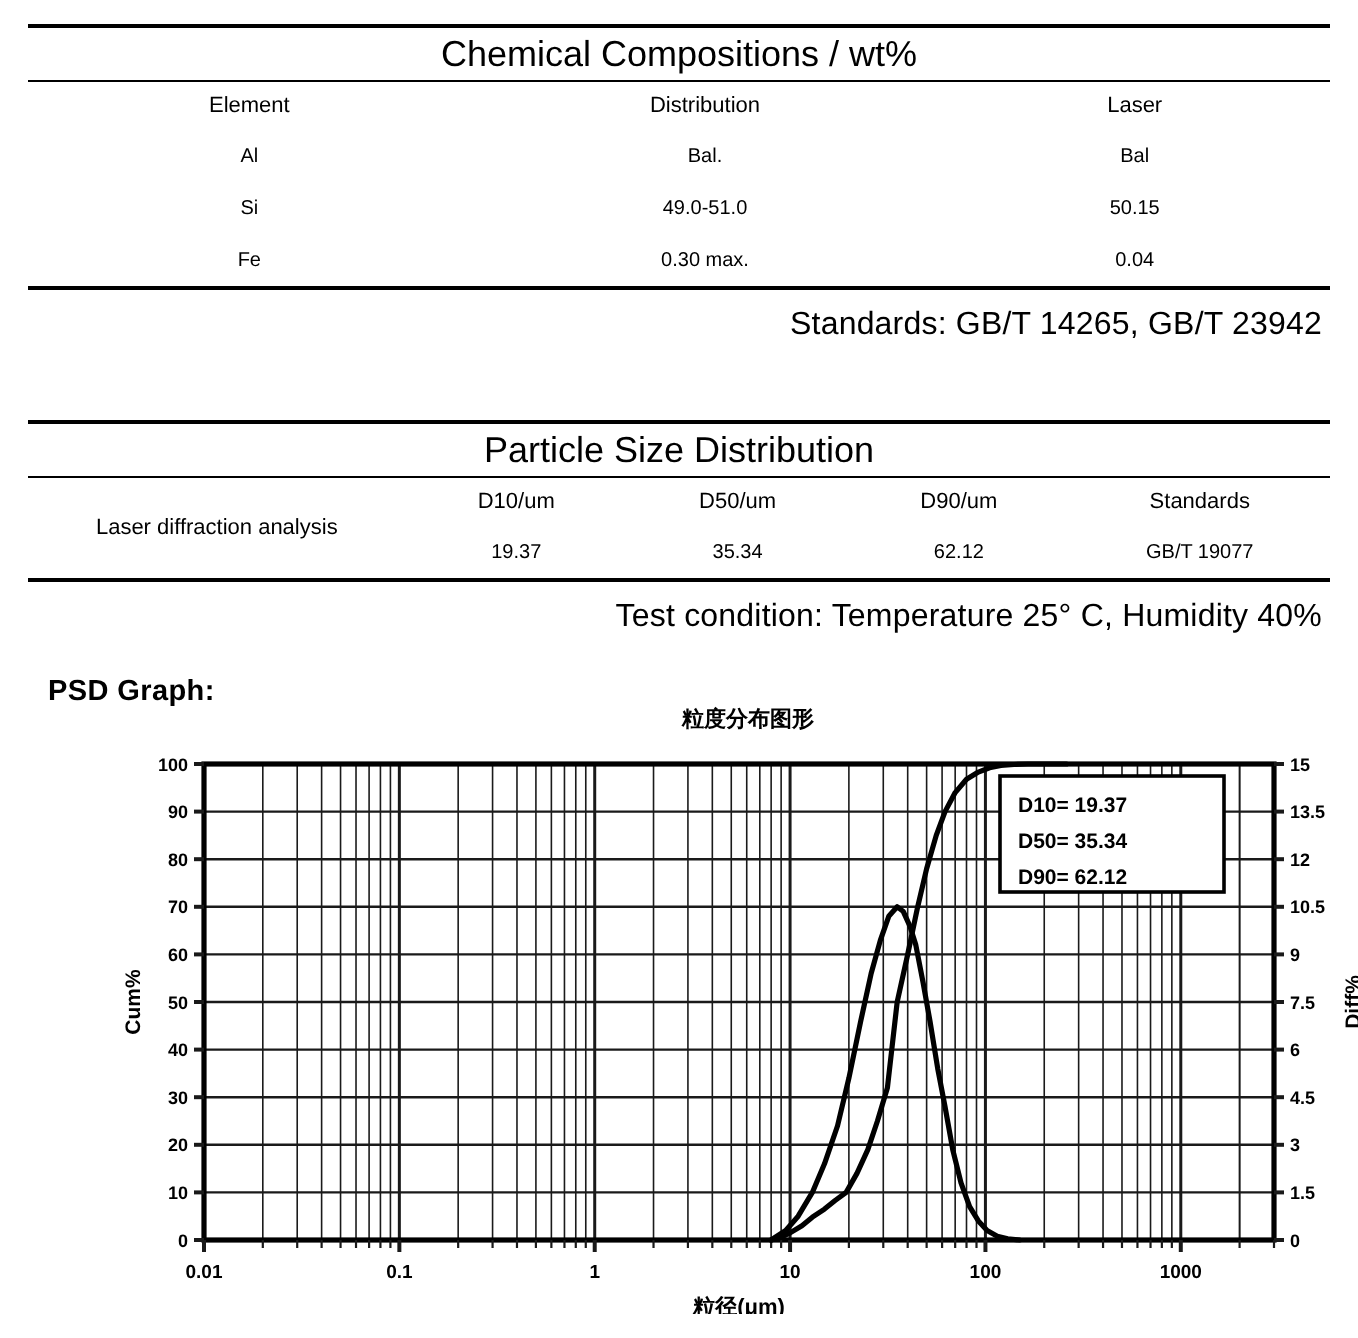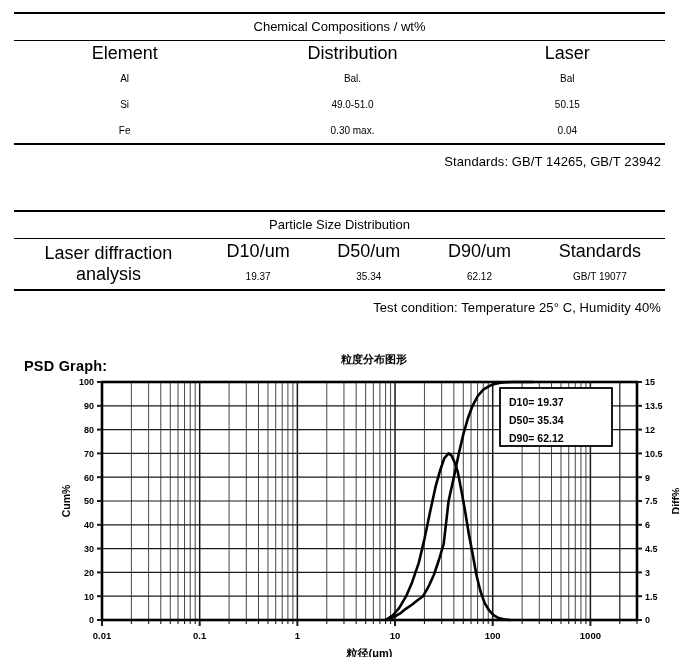--- a/index.html
+++ b/index.html
@@ -36,46 +36,46 @@
     text-align: center;
     vertical-align: middle;
   }
 
   .rule-top    { border-top: 2.4px solid #000; }
   .rule-mid    { border-top: 1.1px solid #000; }
   .rule-bottom { border-top: 2.4px solid #000; }
 
   .tbl-title {
     font-weight: bold;
-    font-size: 13px;
+    font-size: 18px;
     height: 26px;
     line-height: 26px;
   }
   .hdr-row td {
     height: 24px;
-    font-size: 18px;
+    font-size: 11px;
   }
   .body-row td {
     height: 26px;
     font-size: 10px;
   }
 
   .note-line {
     text-align: right;
-    font-size: 13px;
+    font-size: 16px;
     margin-top: 9px;
     padding-right: 4px;
     letter-spacing: 0.1px;
   }
 
   
   #psd-graph-label {
     position: absolute;
     left: 24px;
-    top: 358px;
+    top: 338px;
     font-size: 14.5px;
     font-weight: bold;
     letter-spacing: 0.2px;
   }
 
   
   #chart-wrap {
     position: absolute;
     left: 22px;
     top: 352px;

